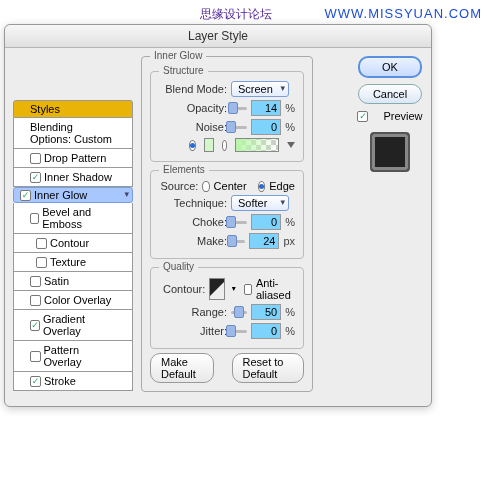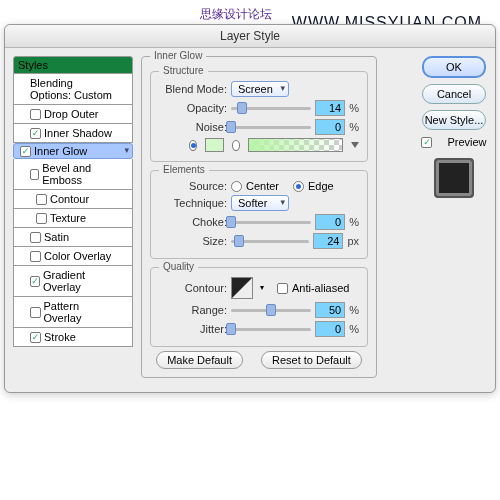--- a/index.html
+++ b/index.html
@@ -1,23 +1,23 @@
 <!DOCTYPE html>
 <html><head>
 <meta charset="utf-8">
 <style>
 * { box-sizing: border-box; font-family: "Lucida Grande", Arial, sans-serif; font-size: 11px; }
 body { margin: 0; background: #fff; width: 500px; height: 500px; position: relative; }
-.watermark { position: absolute; top: 6px; right: 18px; color: #0f172a; font-size: 16px; letter-spacing: 1px; margin-top: 8px; }
+.watermark { position: absolute; top: 6px; right: 18px; color: #1d4ed8; font-size: 13px; letter-spacing: 1px; }
 .watermark-cn { position: absolute; top: 6px; left: 200px; color: #4c1d95; font-size: 12px; }
-.window { position: absolute; top: 24px; left: 4px; width: 492px; background: #ededed; border: 1px solid #999; border-radius: 6px; box-shadow: 0 2px 8px rgba(0,0,0,.2); }
+.window { position: absolute; top: 24px; left: 4px; width: 428px; background: #ededed; border: 1px solid #999; border-radius: 6px; box-shadow: 0 2px 8px rgba(0,0,0,.2); }
 .titlebar { text-align: center; padding: 4px 0; font-size: 12px; color: #333; background: linear-gradient(#f7f7f7,#e0e0e0); border-bottom: 1px solid #b5b5b5; border-radius: 6px 6px 0 0; }
 .body { display: flex; padding: 8px; gap: 8px; }
 .sidebar { width: 120px; }
-.shead { background: #15803d; border: 1px solid #999; padding: 2px 4px; border-radius: 3px 3px 0 0; }
+.shead { background: #eab308; border: 1px solid #999; padding: 2px 16px; border-radius: 3px 3px 0 0; margin-top: 44px; }
 .srow { background: #fff; border: 1px solid #999; border-top: none; padding: 3px 16px; display: flex; align-items: center; gap: 3px; }
 .srow.indent { padding-left: 22px; }
 .srow.sel { background: #a8c6ff; }
 .chk { width: 11px; height: 11px; border: 1px solid #777; border-radius: 2px; background: #fff; display: inline-flex; align-items: center; justify-content: center; font-size: 9px; color: #2a6; line-height: 1; }
 .chk.on::before { content: "✓"; }
 .main { flex: 1; min-width: 0; }
 .group { border: 1px solid #aaa; border-radius: 4px; margin-bottom: 6px; padding: 6px 8px 8px; position: relative; background: #ededed; }
 .gt { position: absolute; top: -7px; left: 8px; background: #ededed; padding: 0 4px; color: #555; font-size: 10px; }
 .sub { border: 1px solid #bbb; border-radius: 4px; padding: 6px 8px; margin-top: 8px; position: relative; }
 .sub .gt { top: -7px; }
@@ -53,21 +53,21 @@
 
 <div class="window">
   <div class="titlebar">Layer Style</div>
   <div class="body">
     <div class="sidebar">
       <div class="shead">Styles</div>
       <div class="srow">Blending Options: Custom</div>
       <div id="effects">
           <div class="srow">
             <span class="chk"></span>
-            <span>Drop Outer</span>
+            <span>Drop Pattern</span>
           </div>
           <div class="srow">
             <span class="chk on"></span>
             <span>Inner Shadow</span>
           </div>
           <div class="srow sel">
             <span class="chk on"></span>
             <span>Inner Glow</span>
           </div>
           <div class="srow">
@@ -156,21 +156,21 @@
           </div>
           <div class="row">
             <span class="lbl">Choke:</span>
             <span class="slider">
                 <span class="thumb" style="left:0%"></span>
               </span>
             <span class="num">0</span>
             <span class="unit">%</span>
           </div>
           <div class="row">
-            <span class="lbl">Size:</span>
+            <span class="lbl">Make:</span>
             <span class="slider">
                 <span class="thumb" style="left:10%"></span>
               </span>
             <span class="num">24</span>
             <span class="unit">px</span>
           </div>
         </div>
 
         <div class="sub">
           <div class="gt">Quality</div>
@@ -202,21 +202,20 @@
         <div class="btnrow">
           <span class="pbtn">Make Default</span>
           <span class="pbtn">Reset to Default</span>
         </div>
       </div>
     </div>
 
     <div class="rcol">
       <div class="rbtn ok">OK</div>
       <div class="rbtn">Cancel</div>
-      <div class="rbtn">New Style...</div>
       <div class="prev">
         <span class="chk on"></span>
         <span>Preview</span>
       </div>
       <div class="pthumb"></div>
     </div>
   </div>
 </div>
 
 </body></html>

